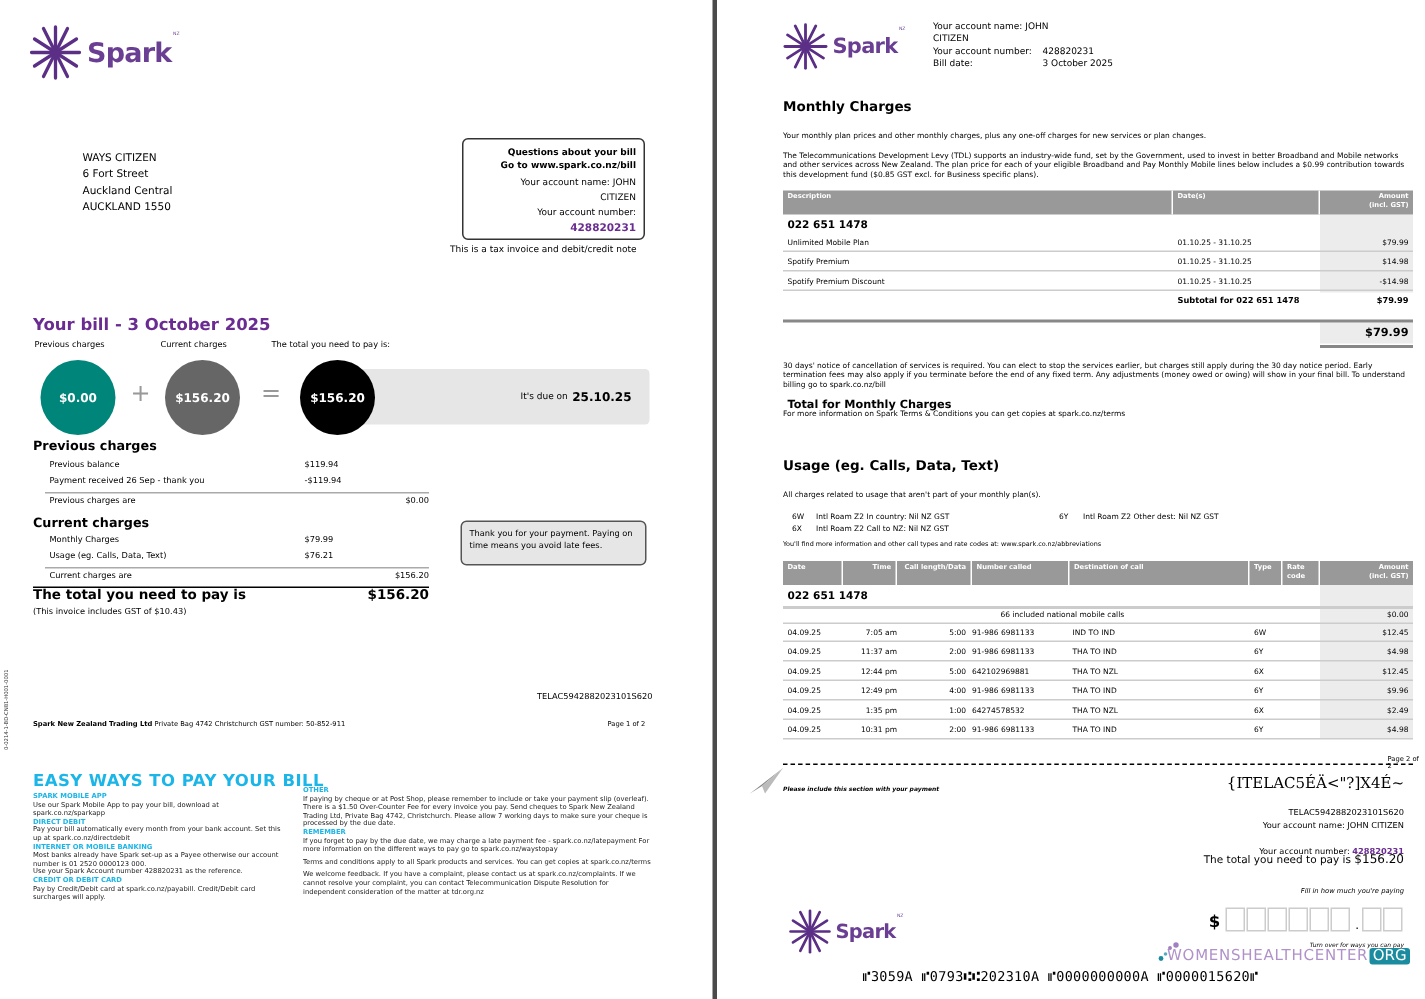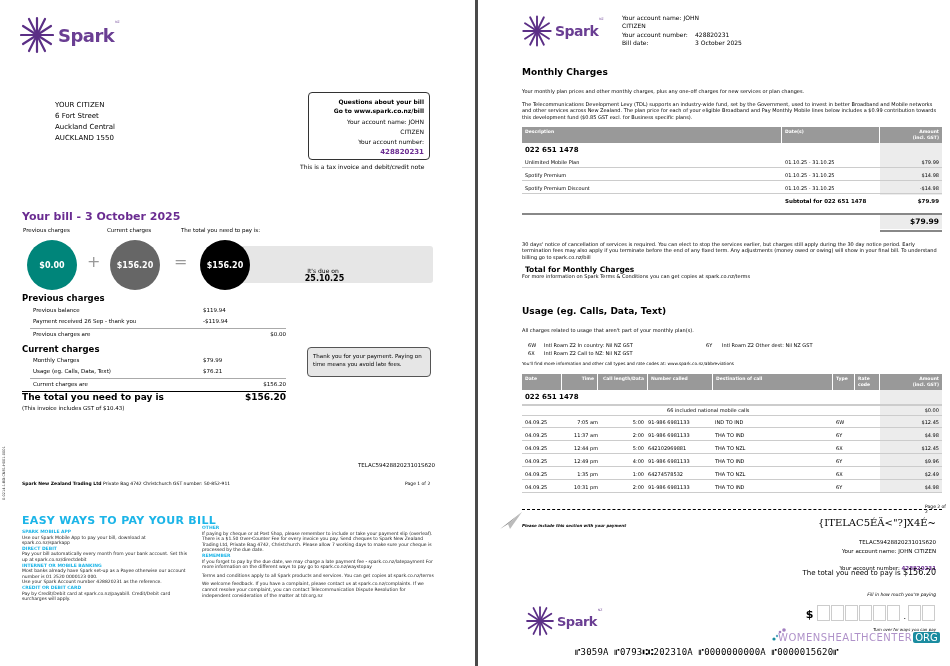--- a/index.html
+++ b/index.html
@@ -17,21 +17,21 @@
 
   
   .address { position: absolute; left: 55px; top: 100px; font-size: 7px; line-height: 11px; }
   .q-box { position: absolute; left: 308px; top: 92px; width: 122px; height: 68px; border: 1px solid #333; border-radius: 4px; padding: 4px 5px; text-align: right; font-size: 6px; line-height: 10px; }
   .q-box .strong { font-weight: bold; }
   .tax-note { position: absolute; left: 300px; top: 163px; font-size: 6px; }
   .bill-title { position: absolute; left: 22px; top: 210px; font-size: 11px; font-weight: bold; color: #6a2c91; }
   .circle-lbl { position: absolute; top: 227px; font-size: 5.5px; }
   .circle { position: absolute; top: 240px; width: 50px; height: 50px; border-radius: 50%; color: #fff; font-weight: bold; font-size: 8px; display: flex; align-items: center; justify-content: center; }
   .op { position: absolute; top: 252px; font-size: 16px; color: #999; }
-  .due-bar { position: absolute; left: 225px; top: 246px; width: 208px; height: 37px; background: #e6e6e6; border-radius: 3px; display: flex; align-items: center; justify-content: flex-end; padding-right: 12px; font-size: 6px; flex-direction: column; }
+  .due-bar { position: absolute; left: 225px; top: 246px; width: 208px; height: 37px; background: #e6e6e6; border-radius: 3px; display: flex; align-items: center; justify-content: flex-end; padding-right: 12px; font-size: 6px; }
   .due-bar b { font-size: 8px; margin-left: 3px; }
 
   .sum-h { position: absolute; left: 22px; font-size: 8.5px; font-weight: bold; }
   .sum-row { position: absolute; left: 33px; width: 253px; font-size: 5.5px; height: 11px; line-height: 11px; }
   .sum-row .v1 { position: absolute; left: 170px; }
   .sum-row .v2 { position: absolute; right: 0; }
   .sum-line { position: absolute; left: 30px; width: 256px; height: 1px; background: #aaa; }
   .sum-line.dark { background: #000; height: 1px; left: 22px; width: 264px; }
   .total-row { position: absolute; left: 22px; top: 392px; width: 264px; font-size: 9px; font-weight: bold; }
   .total-row .v { position: absolute; right: 0; }
@@ -95,21 +95,21 @@
         <line x1="9" y1="5" x2="25" y2="37"></line>
         <line x1="25" y1="5" x2="9" y2="37"></line>
         <line x1="1" y1="21" x2="33" y2="21"></line>
       </g>
     </svg>
     <span class="logo-text" style="font-size:18px;margin-left:4px;">Spark</span>
     <span class="logo-tm">NZ</span>
   </div>
 
   <div class="address">
-    <div>YOUR CITIZEN</div>
+    <div>WAYS CITIZEN</div>
     <div>6 Fort Street</div>
     <div>Auckland Central</div>
     <div>AUCKLAND 1550</div>
   </div>
 
   <div class="q-box">
     <div class="strong">Questions about your bill</div>
     <div class="strong" style="line-height:7px;margin-bottom:3px;">Go to www.spark.co.nz/bill</div>
     <div>Your account name: JOHN</div>
     <div>CITIZEN</div>

